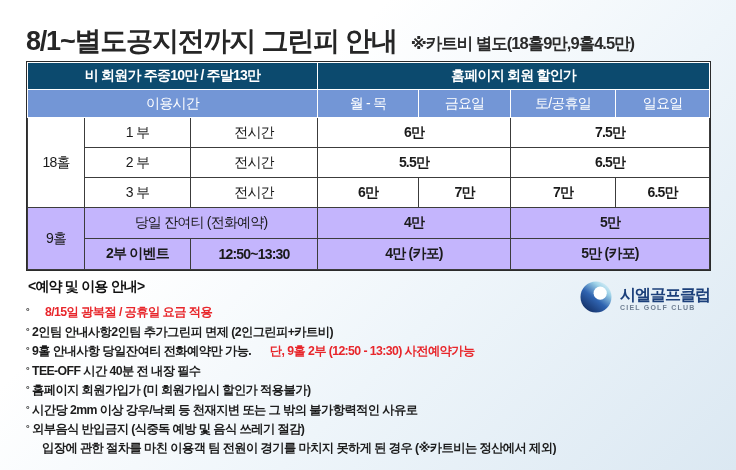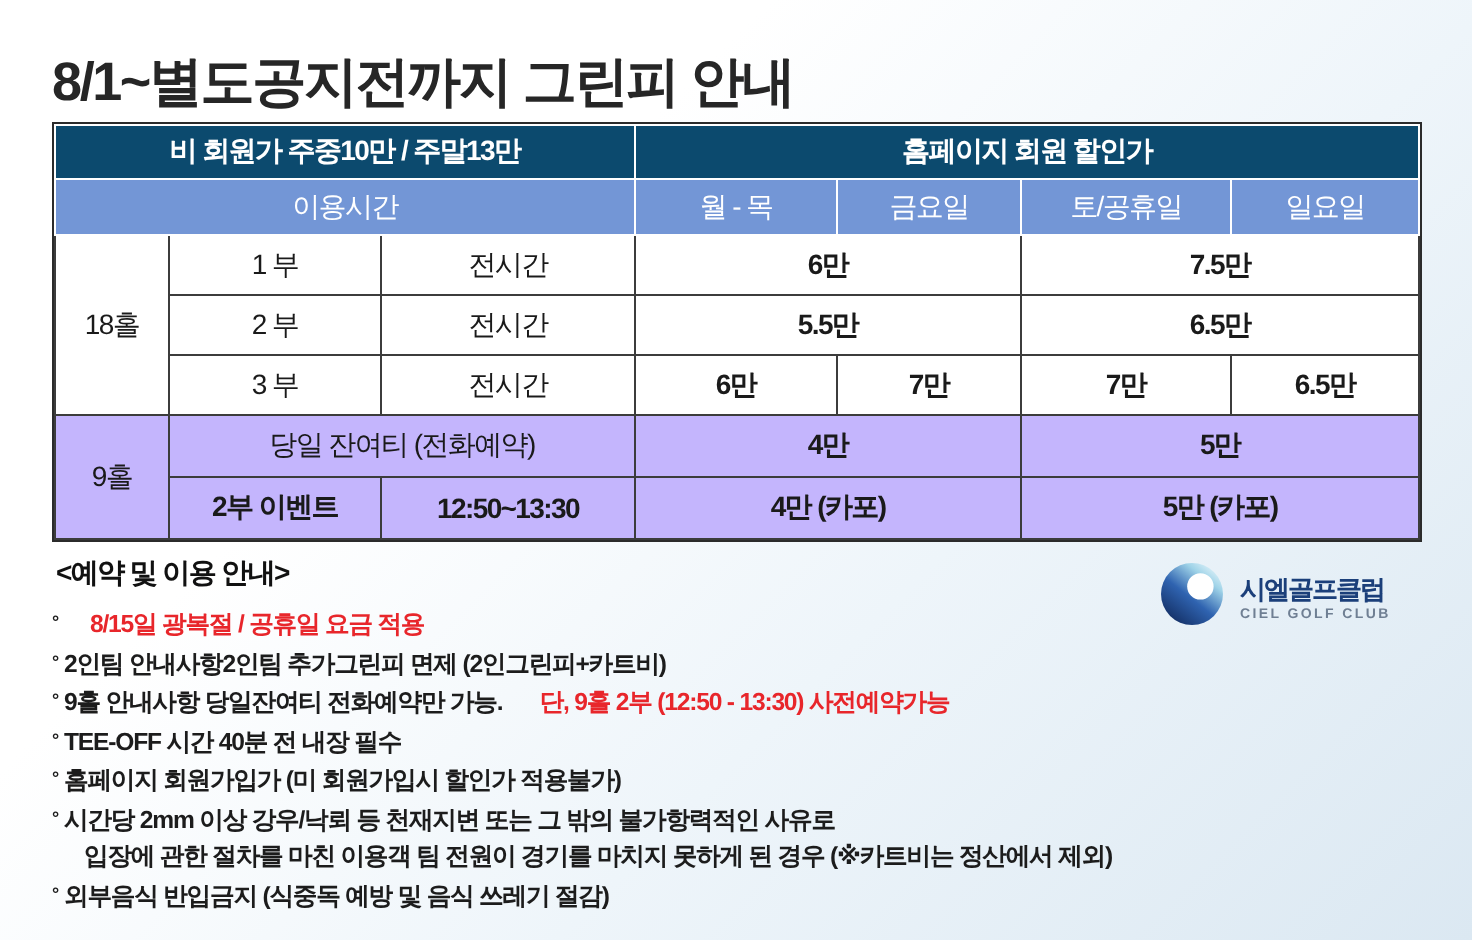--- a/index.html
+++ b/index.html
@@ -64,33 +64,34 @@
   .bullet{font-size:9px;vertical-align:2px;margin-right:3px;color:#1c1c1c;}
   .red{color:#e8262b;margin-left:13px;}
   .indent{padding-left:16px;}
   
   #logo{
     position:absolute;left:578px;top:279px;width:150px;height:40px;
     display:flex;align-items:center;
   }
   #logo-text{margin-left:6px;}
   #logo-ko{
-    font-size:13px;font-weight:bold;letter-spacing:-1px;color:#1b3f7a;
+    font-size:16px;font-weight:bold;letter-spacing:-1px;color:#1b3f7a;
     line-height:17px;
   }
   #logo-en{
     font-size:7px;font-weight:bold;letter-spacing:1.2px;color:#6f7f93;
     line-height:10px;
   }
 </style>
 </head>
 <body>
 
 <div id="title-bar">
   <div id="page-title">8/1~별도공지전까지 그린피 안내</div>
+  <div id="title-note">※카트비 별도(18홀9만,9홀4.5만)</div>
 </div>
 
 <table id="price-table">
   <colgroup>
     <col style="width:57px">
       <col style="width:106px">
       <col style="width:127px">
     <col style="width:101px">
       <col style="width:92px">
       <col style="width:105px">
@@ -165,26 +166,26 @@
     <span class="bullet">°</span><span>TEE-OFF 시간 40분 전 내장 필수</span>
   </div>
 
   <div class="note-line">
     <span class="bullet">°</span><span>홈페이지 회원가입가  (미 회원가입시 할인가 적용불가)</span>
   </div>
 
   <div class="note-line">
     <span class="bullet">°</span><span>시간당 2mm 이상 강우/낙뢰 등 천재지변 또는 그 밖의 불가항력적인 사유로</span>
   </div>
+  <div class="note-line">
+    <span class="bullet">°</span><span>외부음식 반입금지 (식중독 예방 및 음식 쓰레기 절감)</span>
+  </div>
+
   <div class="note-line indent">
     <span>입장에 관한 절차를 마친 이용객 팀 전원이 경기를 마치지 못하게 된 경우 (※카트비는 정산에서 제외)</span>
-  </div>
-
-  <div class="note-line">
-    <span class="bullet">°</span><span>외부음식 반입금지 (식중독 예방 및 음식 쓰레기 절감)</span>
   </div>
 </div>
 
 <div id="logo">
   <span>
     <svg width="36" height="36" viewBox="0 0 36 36" aria-hidden="true">
       <defs>
         <linearGradient id="g1" x1="0.15" y1="1" x2="0.9" y2="0.05">
           <stop offset="0%" stop-color="#10295c"></stop>
           <stop offset="45%" stop-color="#2f63b0"></stop>

